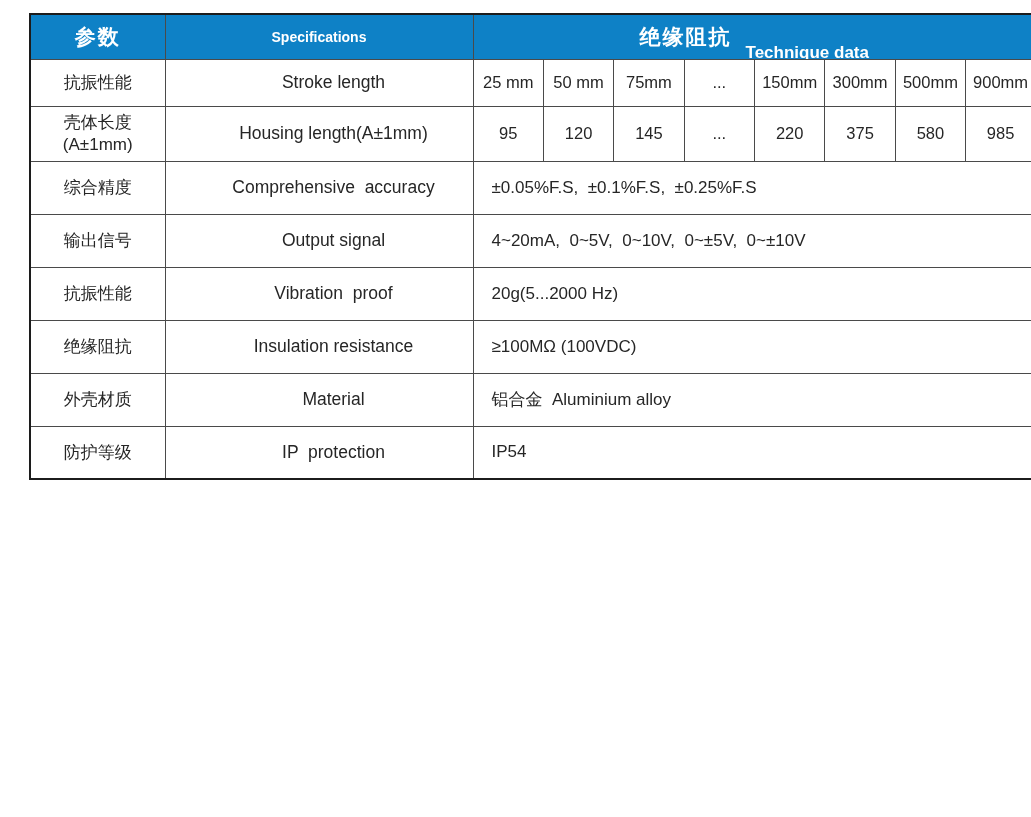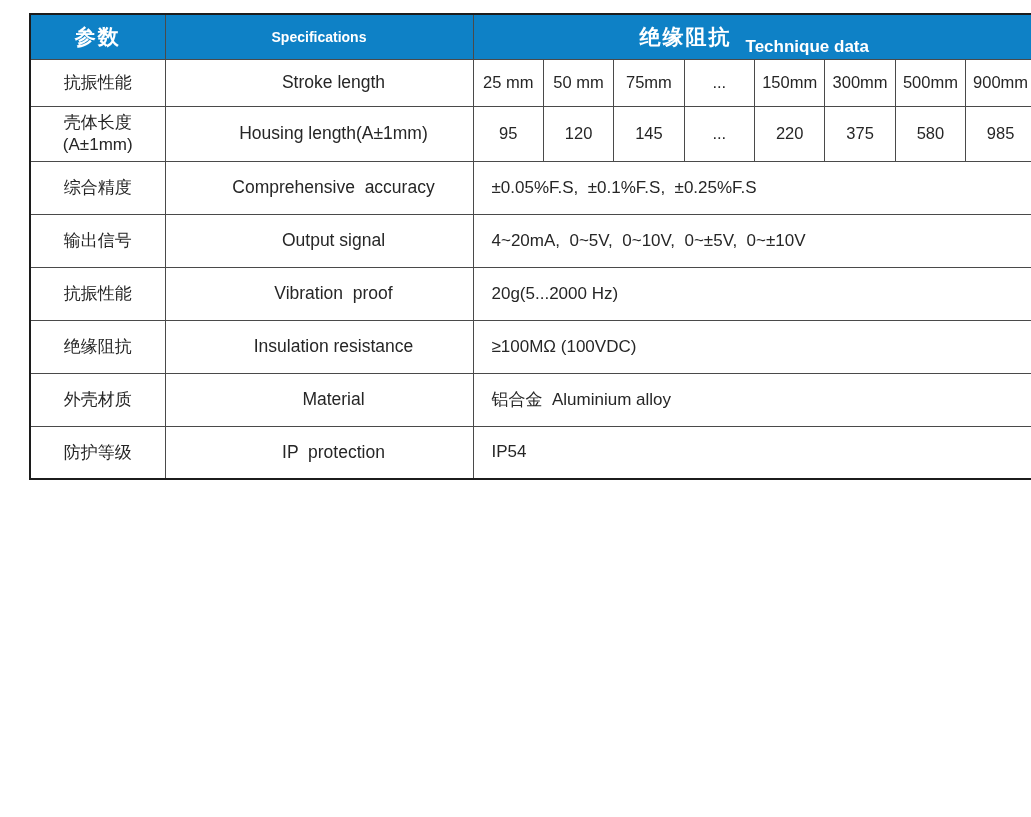--- a/index.html
+++ b/index.html
@@ -35,21 +35,21 @@
     background: #0e81c6;
     color: #ffffff;
     font-weight: bold;
     border-color: #2a2a2a;
     text-align: center;
   }
   th.h-param { font-size: 21px; letter-spacing: 2px; }
   th.h-spec  { font-size: 14px; }
   th.h-tech  { font-size: 17px; }
   .h-tech .tech-cn { font-size: 21px; letter-spacing: 2px; vertical-align: middle; }
-  .h-tech .tech-en { font-size: 17px; margin-left: 14px; vertical-align: middle; position: relative; top: 10px; text-align: center; }
+  .h-tech .tech-en { font-size: 17px; margin-left: 14px; vertical-align: middle; position: relative; top: 16px; text-align: center; }
   
   tr.r-stroke  { height: 47px; }
   tr.r-housing { height: 55px; }
   tr.r-mech    { height: 53px; }
   tr.r-std     { height: 53px; }
   td.cn {
     text-align: center;
     font-size: 17px;
     white-space: pre-wrap;
     line-height: 1.25;

